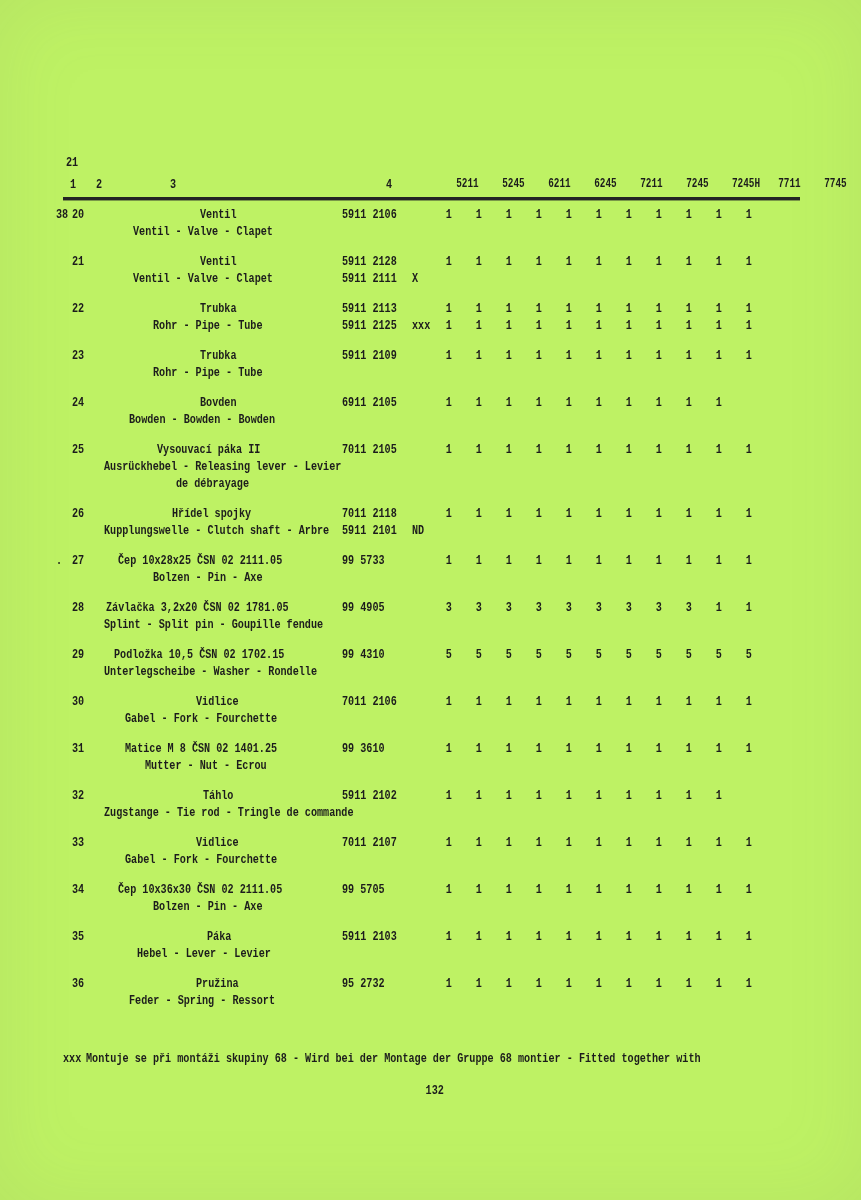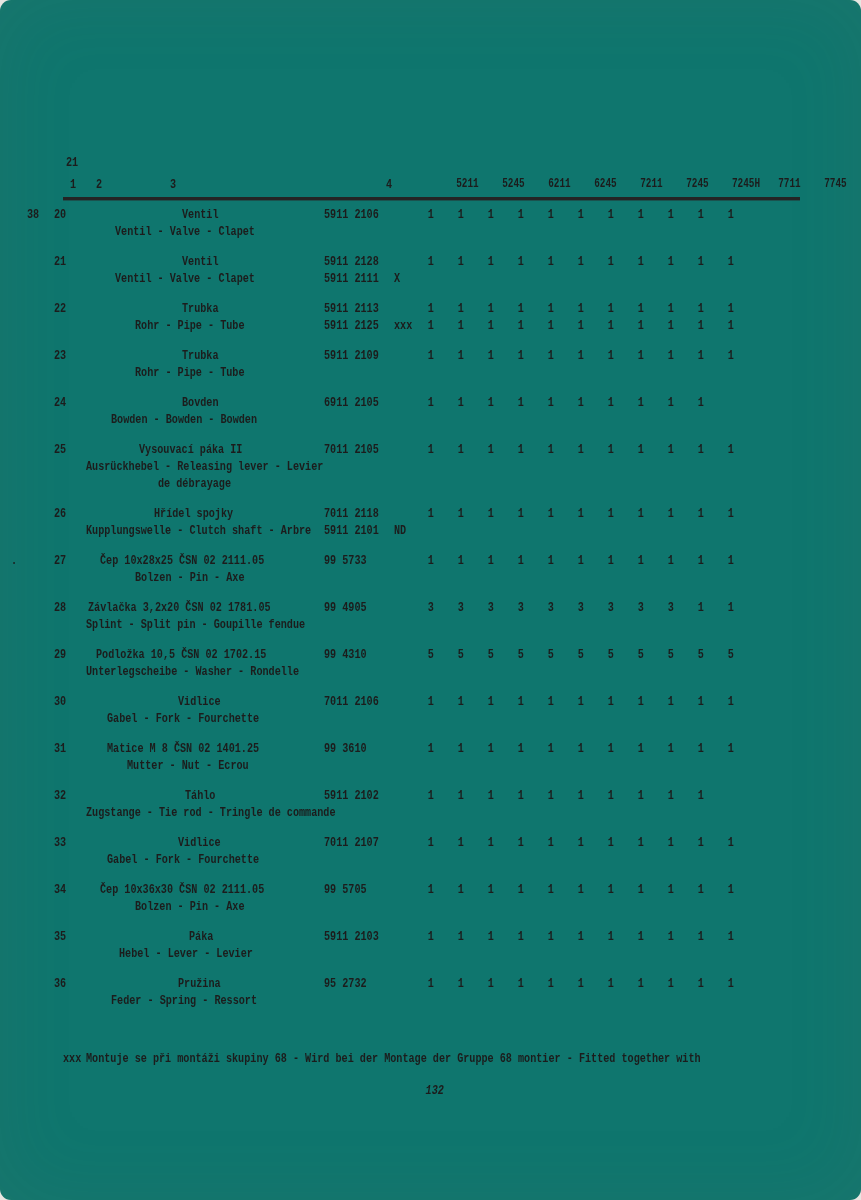--- a/index.html
+++ b/index.html
@@ -1,59 +1,58 @@
 <!DOCTYPE html>
 <html><head>
 <meta charset="utf-8">
 <style>
   html,body{margin:0;padding:0;background:#e8e6e1;}
   .page{
     position:relative;
     width:861px;height:1200px;
     margin:0 auto;
-    background:#0f766e;
+    background:#bef264;
     box-shadow:inset 0 0 80px rgba(120,115,100,0.10);
     font-family:"Liberation Mono","DejaVu Sans Mono",monospace;
     font-weight:700;
     font-size:13px;
     color:#1c1c1c;
     overflow:hidden;
-    border-radius:11px;
   }
   
   .tw{display:inline-block;transform:scaleX(0.78);transform-origin:0 60%;white-space:pre;}
   .twc{display:inline-block;transform:scaleX(0.78);transform-origin:50% 60%;white-space:pre;}
 
   .hdr{position:absolute;left:0;top:155px;width:861px;height:48px;}
   .grp{position:absolute;left:66px;top:0;}
   .colnum{position:absolute;top:22px;}
   .colnum.c1{left:70px}.colnum.c2{left:96px}.colnum.c3{left:170px}.colnum.c4{left:386px}
   .models{position:absolute;left:452px;top:22px;display:flex;gap:16px;}
   .mcell{width:30px;text-align:center;font-size:12px;}
   .ncell{width:24px;text-align:center;font-size:12px;}
   .rule{position:absolute;left:63px;top:42px;width:737px;height:3px;background:#242424;
         box-shadow:0 1px 0 rgba(40,40,40,.45);}
 
   .tbl{position:absolute;left:0;top:206px;width:861px;}
   .row{margin-bottom:13px;}
   .tline{display:flex;height:17px;line-height:17px;}
-  .cref{width:27px;padding-left:27px;box-sizing:content-box;}
+  .cref{width:27px;padding-left:45px;box-sizing:content-box;text-align:right;}
   .cref .tw{transform-origin:0 60%;}
   .cpos{width:32px;}
   .cdesc{width:238px;overflow:visible;text-align:center;}
   .cpart{width:70px;}
   .cmark{width:22px;}
   .cqty{width:30px;text-align:center;}
   .refdot{position:absolute;margin-left:-16px;}
 
   .foot{position:absolute;left:63px;top:1050px;width:720px;}
   .fline{display:flex;height:17px;line-height:17px;}
   .fmark{width:27px;}
   .ftext{flex:1;}
-  .pageno{position:absolute;left:400px;top:1083px;width:70px;text-align:center;font-style:italic;}
+  .pageno{position:absolute;left:400px;top:1083px;width:70px;text-align:center;}
 </style>
 </head>
 <body>
 
 <div class="page">
 
   <div class="hdr">
     <span class="grp tw">21</span>
     <span class="colnum c1 tw">1</span>
     <span class="colnum c2 tw">2</span>

